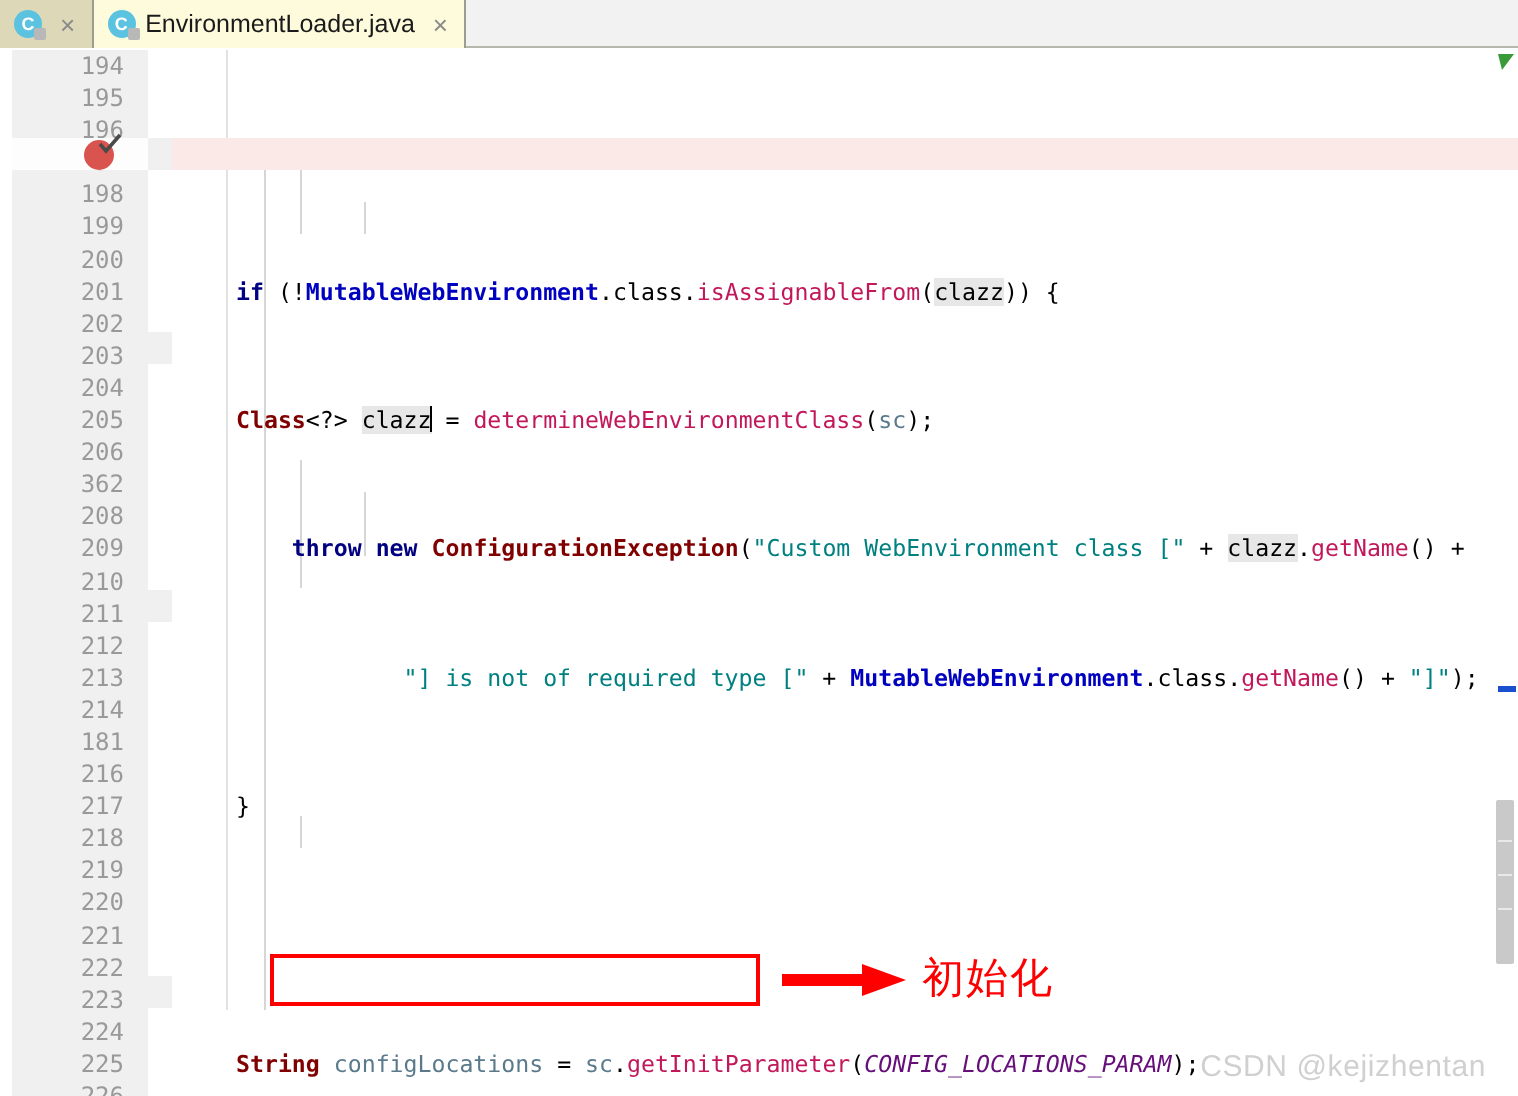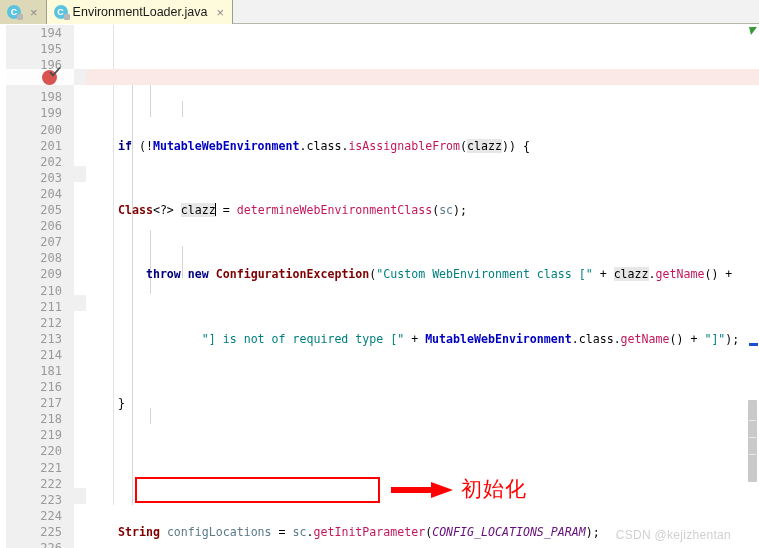--- a/index.html
+++ b/index.html
@@ -240,22 +240,22 @@
   .marker-green {
     position: absolute;
     right: 2px; top: 2px;
     width: 8px; height: 8px;
     z-index: 5;
   }
 
   
   .watermark {
     position: absolute;
-    right: 28px; bottom: 6px;
-    font-size: 12px;
+    right: 16px; bottom: 6px;
+    font-size: 15px;
     color: #d0d0d0;
     font-family: "Liberation Sans", sans-serif;
     z-index: 9;
     letter-spacing: 0.3px;
   }
 
   
   .foldnotch {
     position: absolute;
     left: 68px;
@@ -303,21 +303,21 @@
       <div class="lineno">197</div>
       <div class="lineno">198</div>
       <div class="lineno">199</div>
       <div class="lineno">200</div>
       <div class="lineno">201</div>
       <div class="lineno">202</div>
       <div class="lineno">203</div>
       <div class="lineno">204</div>
       <div class="lineno">205</div>
       <div class="lineno">206</div>
-      <div class="lineno">207</div>
+      <div class="lineno">362</div>
       <div class="lineno">208</div>
       <div class="lineno">209</div>
       <div class="lineno">210</div>
       <div class="lineno">211</div>
       <div class="lineno">212</div>
       <div class="lineno">213</div>
       <div class="lineno">214</div>
       <div class="lineno">181</div>
       <div class="lineno">216</div>
       <div class="lineno">217</div>

